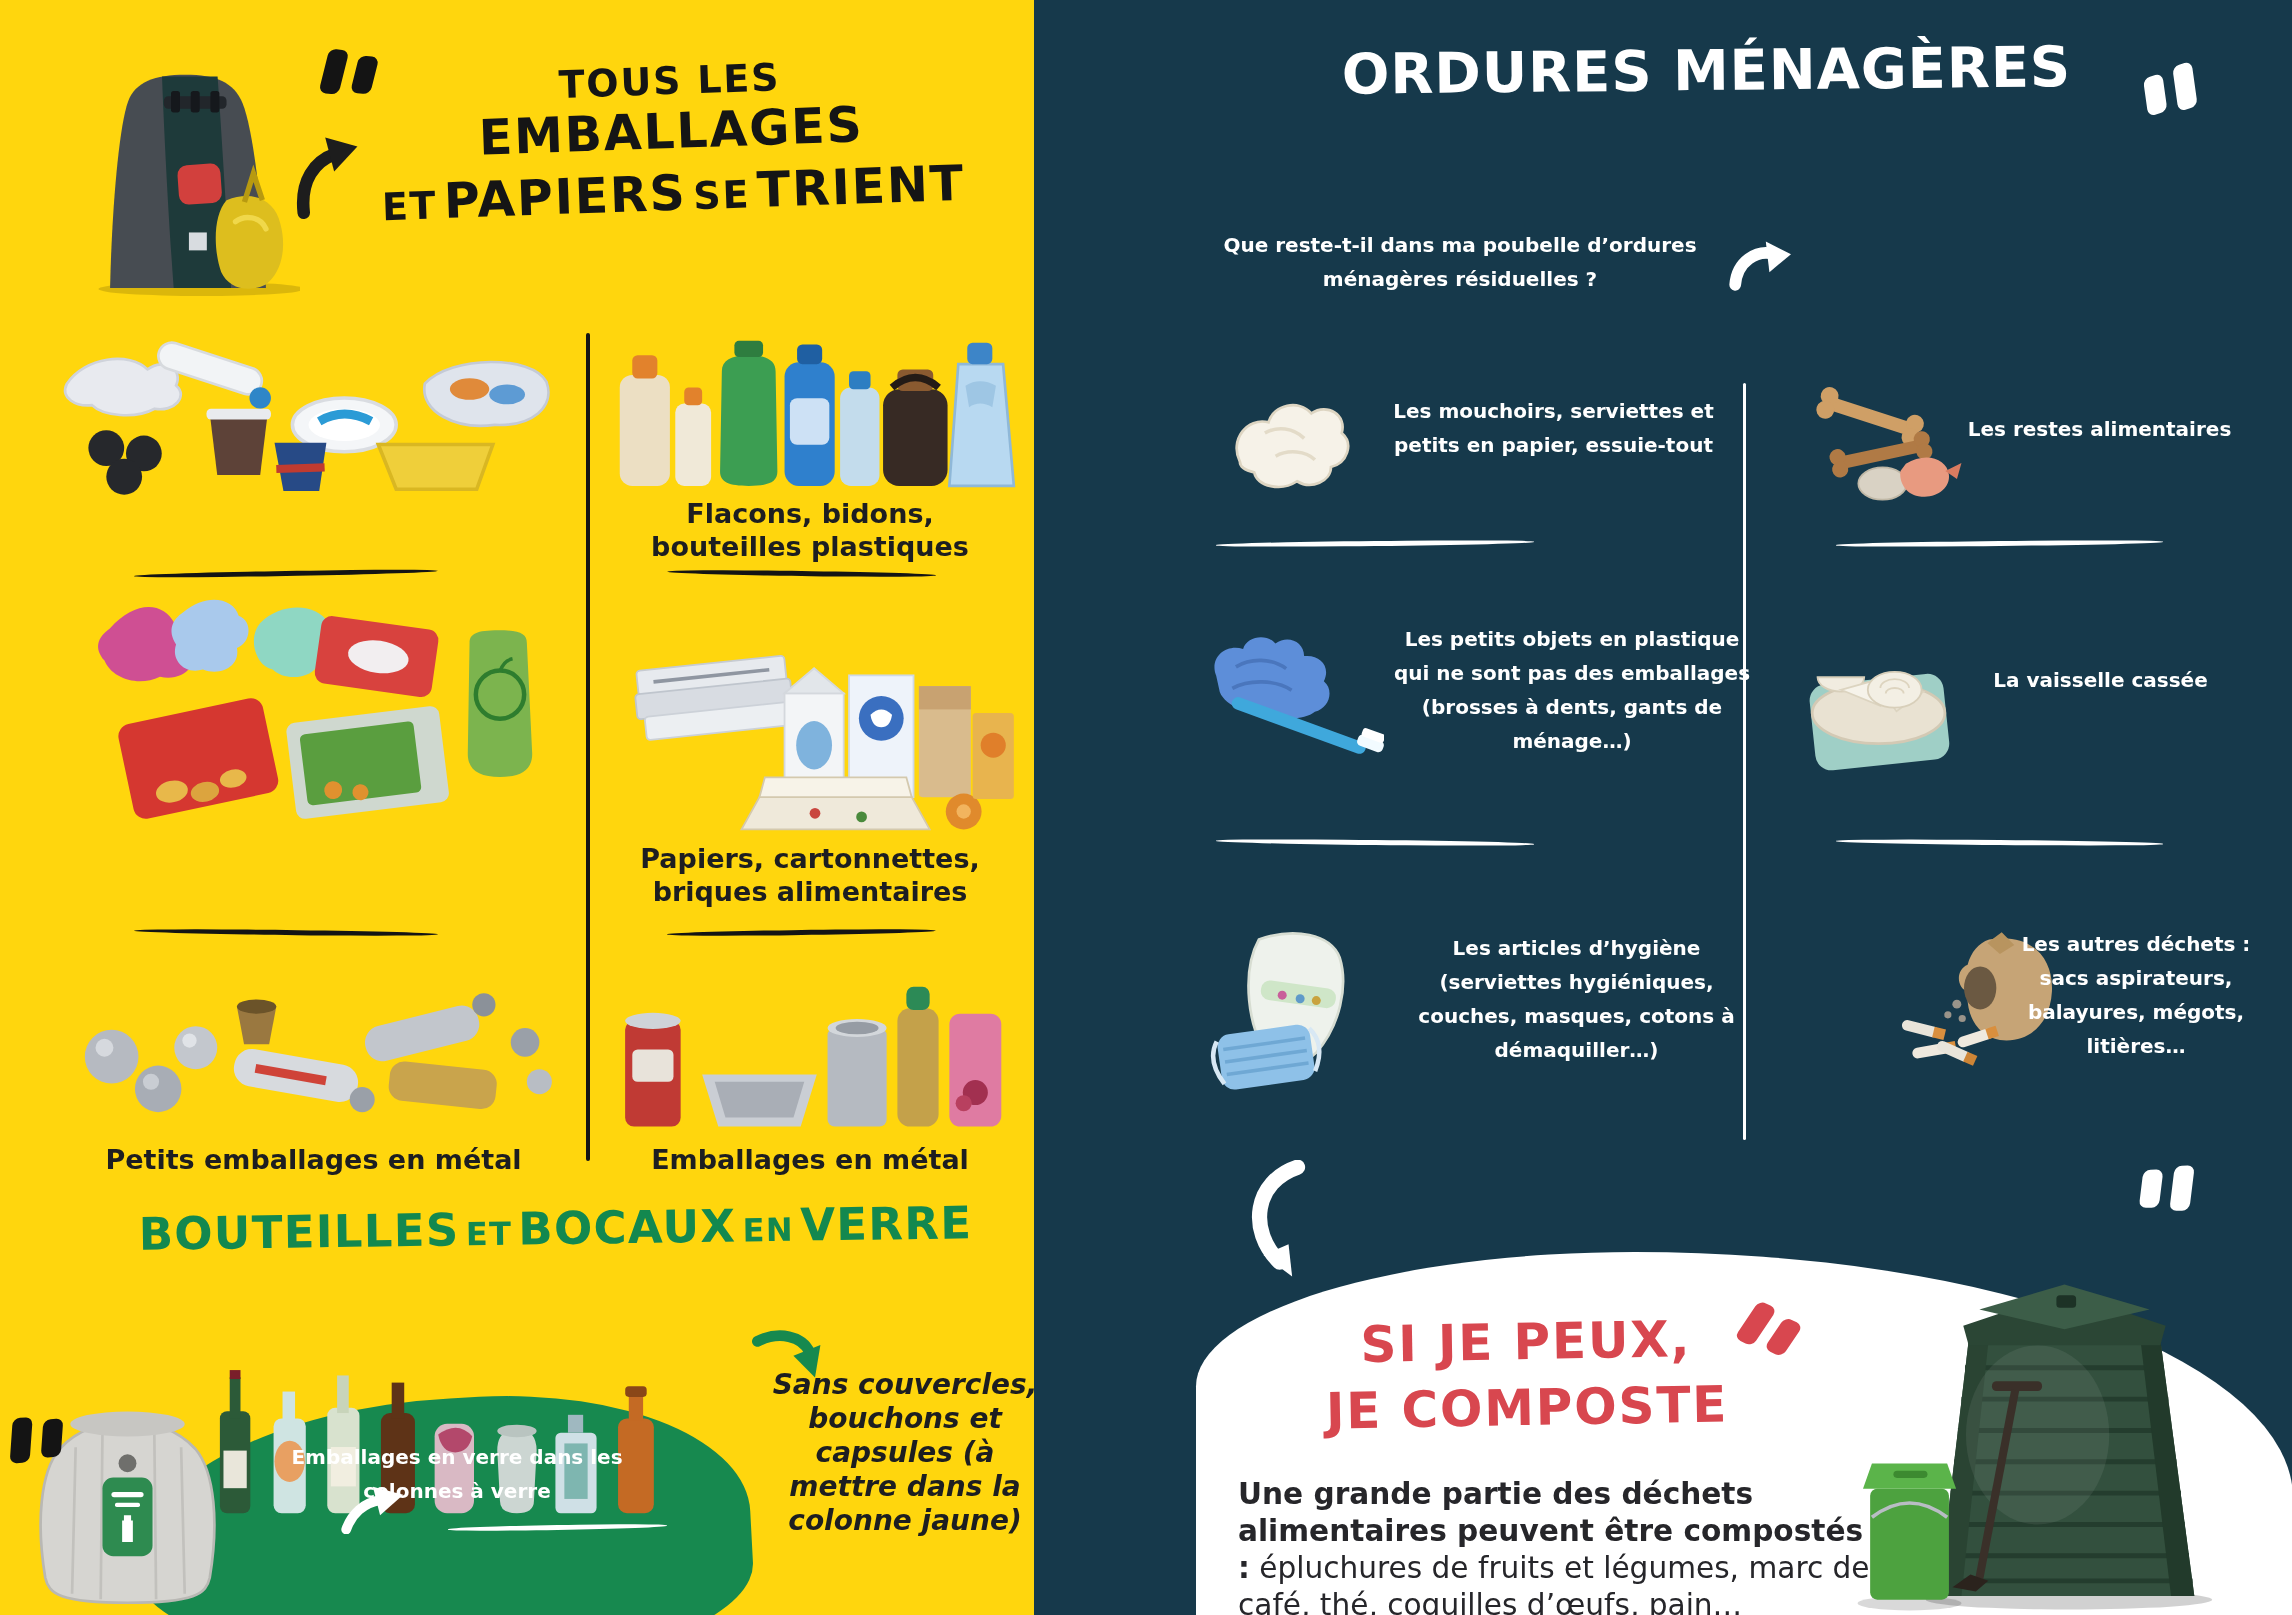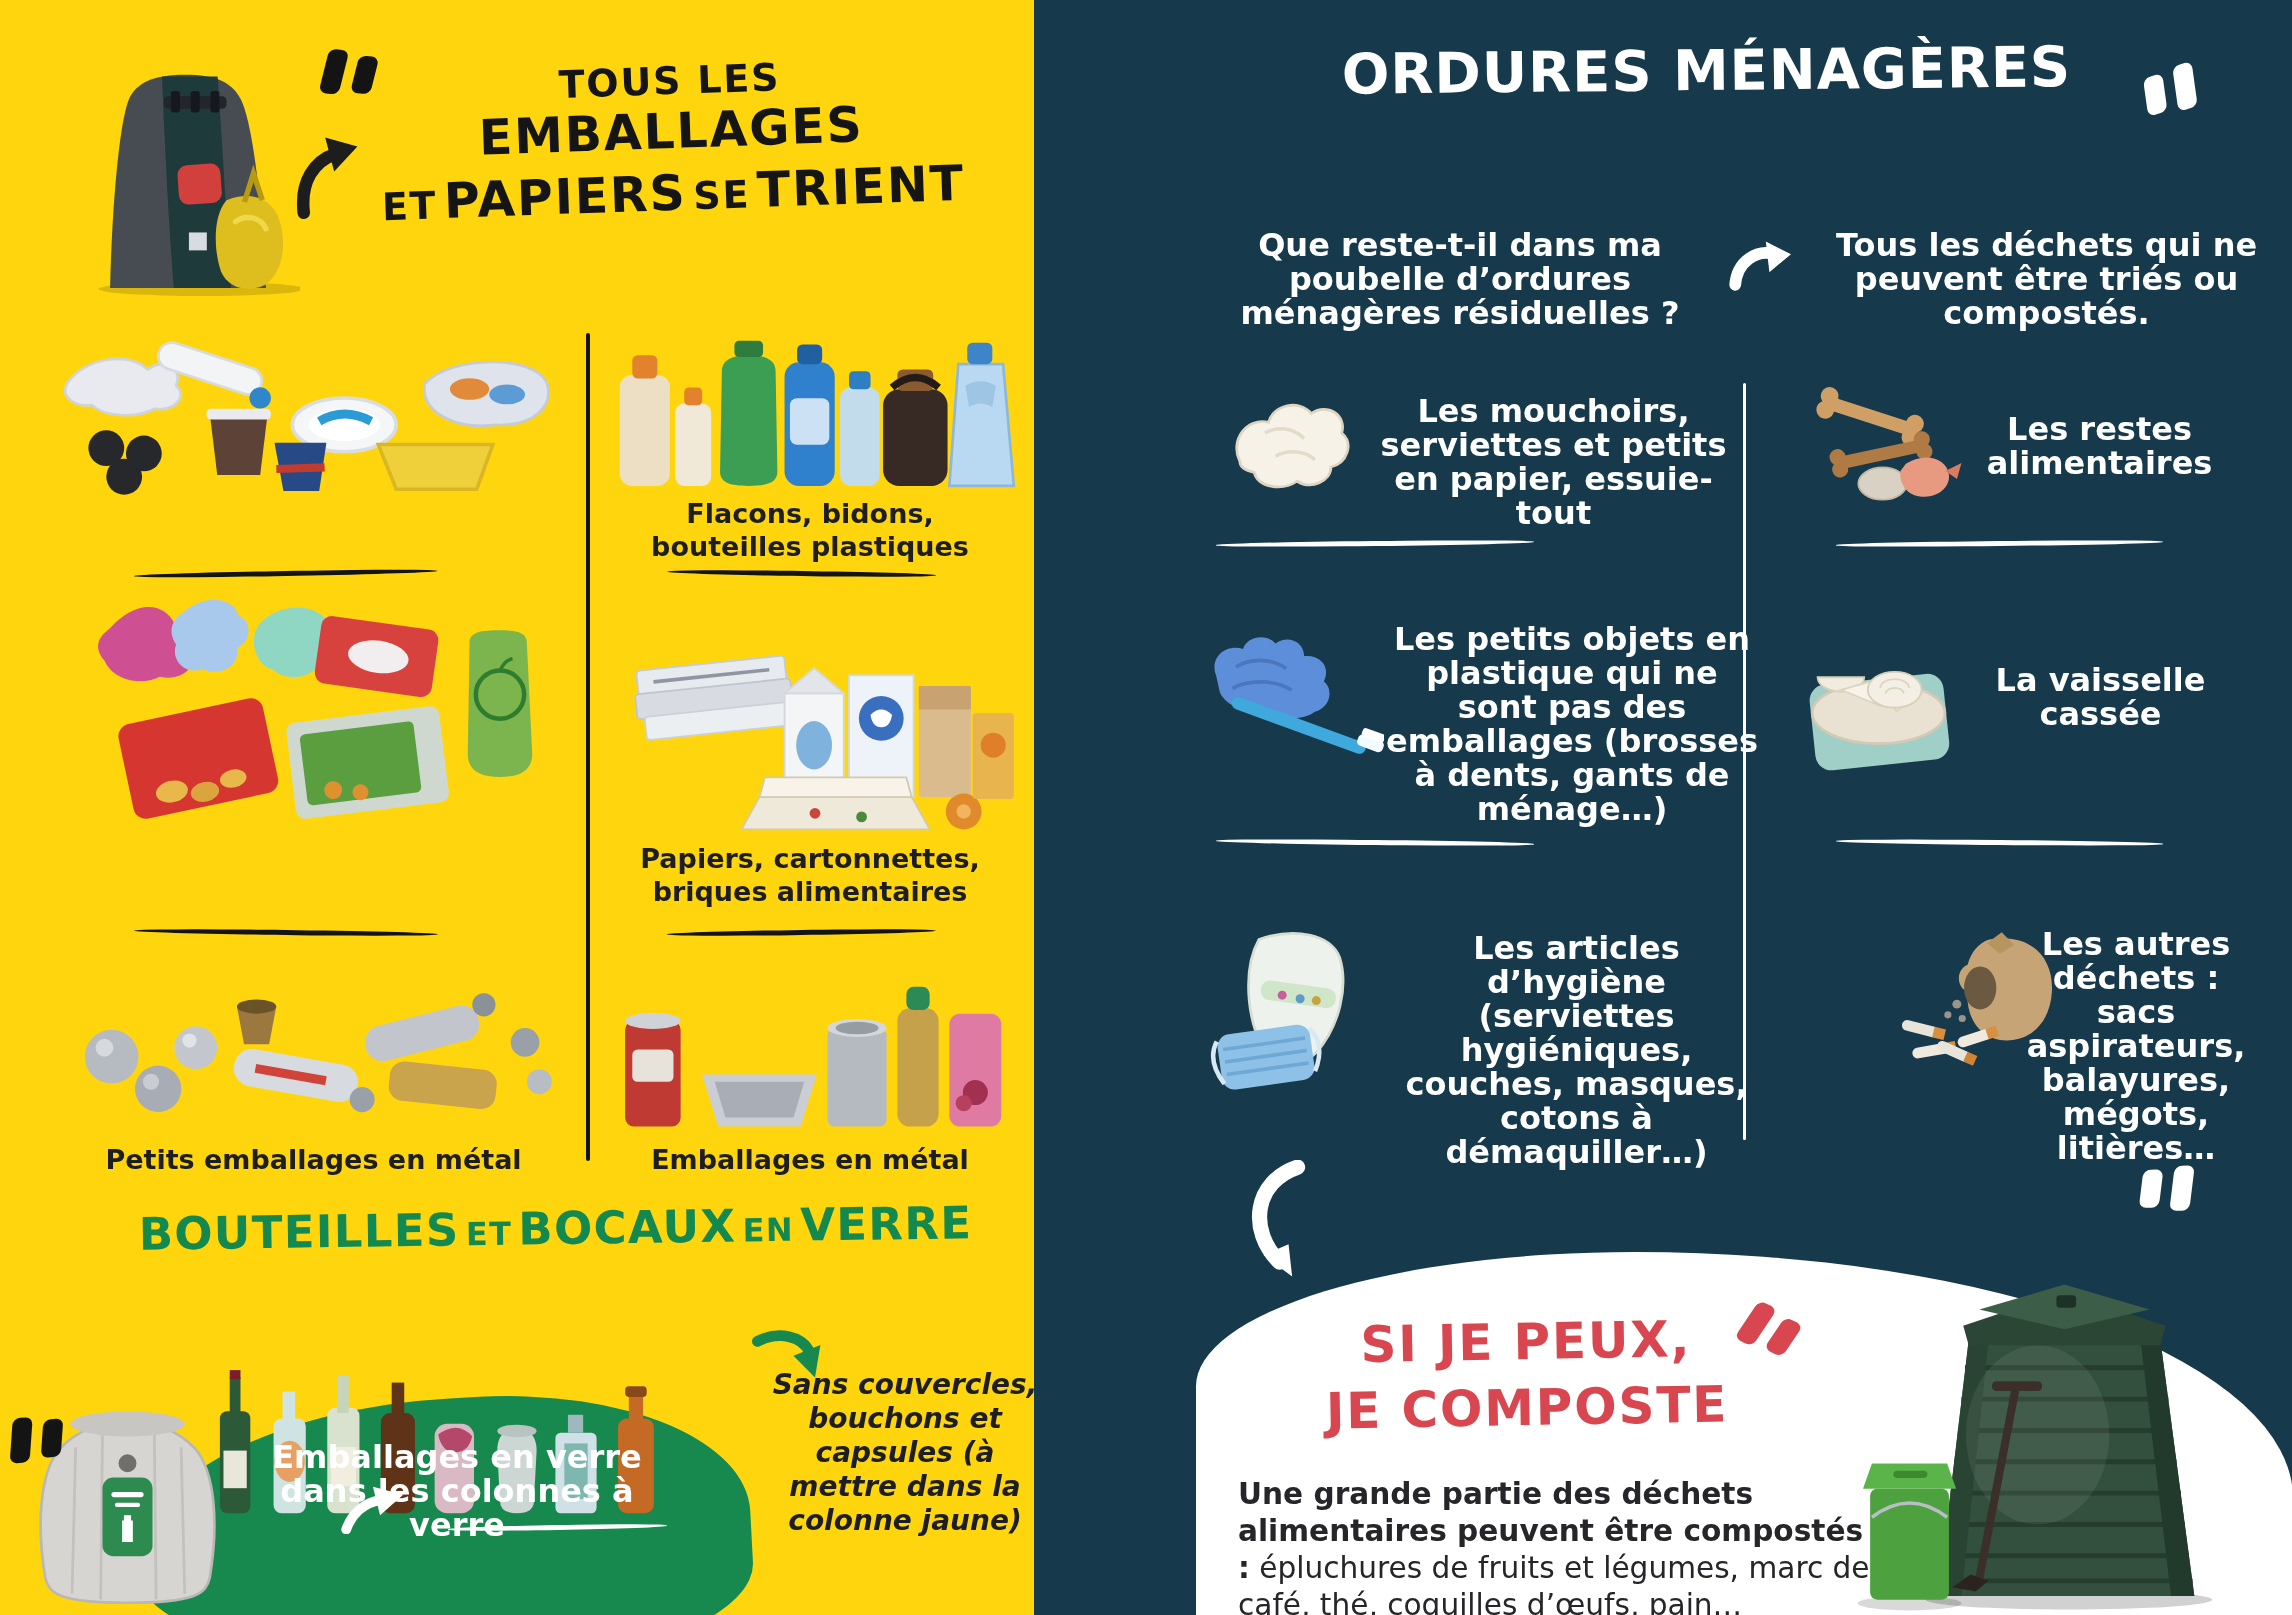--- a/index.html
+++ b/index.html
@@ -1,21 +1,21 @@
 <!DOCTYPE html>
 <html style="font-size:14.3px"><head>
 <meta charset="utf-8">
 <style>
   html,body{margin:0;padding:0;background:#888;}
   #canvas{position:relative;width:2293px;height:1616px;overflow:hidden;
           font-family:"DejaVu Sans",sans-serif;background:#FFD60D;}
   .abs{position:absolute;}
   
   .cap{font-weight:700;font-size:27px;line-height:33px;color:#1d1e21;text-align:center;}
-  .wcap{font-weight:700;font-size:32px;line-height:34px;color:#ffffff;text-align:center;}
+  .wcap{font-weight:700;font-size:20px;line-height:34px;color:#ffffff;text-align:center;}
   .display{font-weight:800;color:#151515;letter-spacing:1.8px;text-align:center;transform:rotate(-2deg);}
   .display .sm{font-size:38px;}
   .display .bg{font-size:49px;}
   .gtitle{font-weight:800;color:#13884F;letter-spacing:1.3px;text-align:center;transform:rotate(-0.8deg);}
   .gtitle .sm{font-size:32px;}
   .gtitle .bg{font-size:45px;}
   .rtitle{font-weight:800;font-size:56px;color:#ffffff;letter-spacing:0.9px;text-align:center;transform:rotate(-0.6deg);}
   .red-display{font-weight:800;font-size:50px;line-height:66px;color:#D8474F;letter-spacing:1.8px;text-align:center;transform:rotate(-1deg);}
   .note{font-weight:700;font-style:italic;font-size:28px;line-height:34px;color:#1d1e21;text-align:center;}
   .compost-body{font-size:29.6px;line-height:37px;color:#26262a;}
@@ -299,21 +299,20 @@
   <div class="abs qt white" style="left:2146px;top:68px;transform:rotate(150deg);">
       <i></i>
       <i></i>
     </div>
 
   <div class="abs wcap" style="left:1209px;top:228px;width:502px;">Que reste-t-il dans ma poubelle d’ordures ménagères résiduelles ?</div>
   <svg class="abs" style="left:1728px;top:238px;" width="63" height="54" viewBox="0 0 70 60">
     <path d="M8 52 C10 26 32 12 52 18" fill="none" stroke="#ffffff" stroke-width="13" stroke-linecap="round"></path>
     <path d="M42 4 L70 18 L46 38Z" fill="#ffffff"></path>
   </svg>
-  <div class="abs wcap" style="left:1818px;top:228px;width:457px;">Tous les déchets qui ne peuvent être triés ou compostés.</div>
 
   <div class="abs vdiv w" style="left:1743px;top:383px;height:757px;"></div>
 
   <svg class="abs" style="left:1222px;top:381px;" width="134" height="121" viewBox="0 0 150 135">
     <path d="M20 90 C8 66 28 40 52 46 C58 26 86 20 100 36 C118 24 140 38 134 58 C148 70 140 92 122 96 C122 112 100 122 84 112 C66 124 40 118 36 102 C26 100 20 96 20 90Z" fill="#f6f2e8" stroke="#ddd5c2" stroke-width="3"></path>
     <path d="M48 58 C62 50 80 52 92 64 M60 84 C74 76 94 78 104 88" stroke="#e3dbc8" stroke-width="4" fill="none"></path>
   </svg>
   <div class="abs wcap" style="left:1370px;top:394px;width:367px;">Les mouchoirs, serviettes et petits en papier, essuie-tout</div>
   <div class="abs hr w" style="left:1216px;top:541px;width:318px;transform:rotate(-0.6deg);"></div>
 

